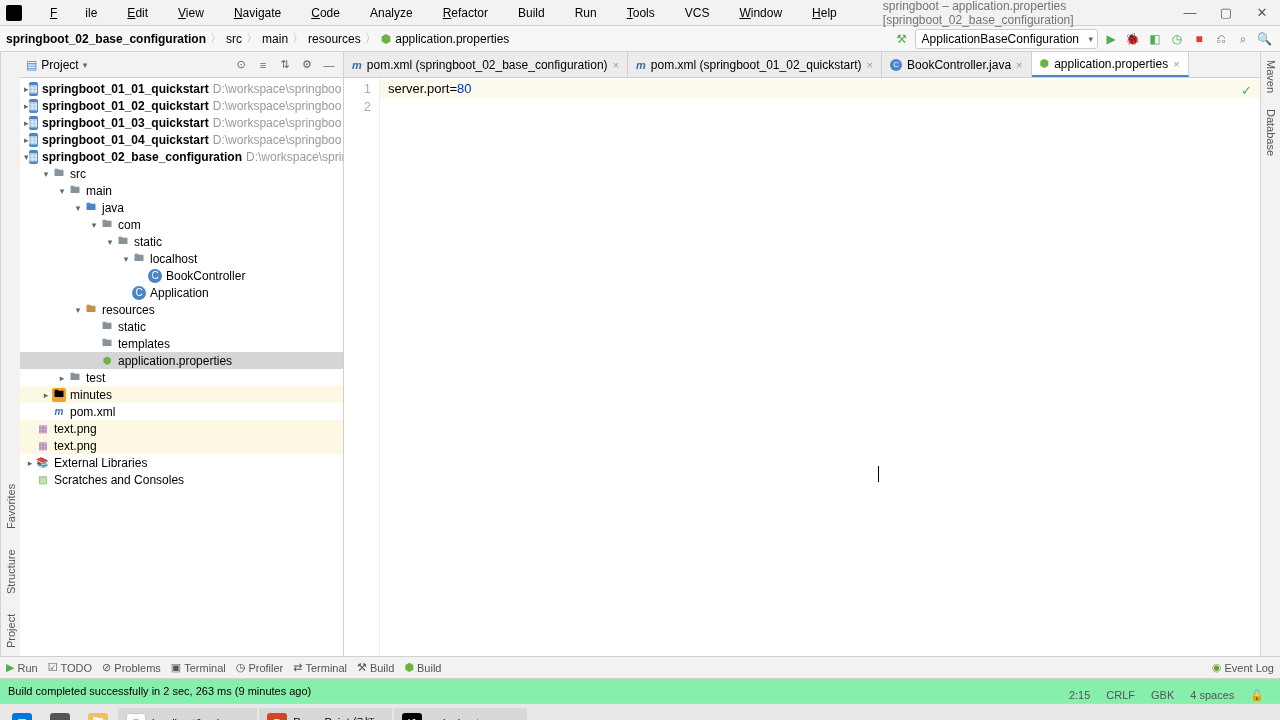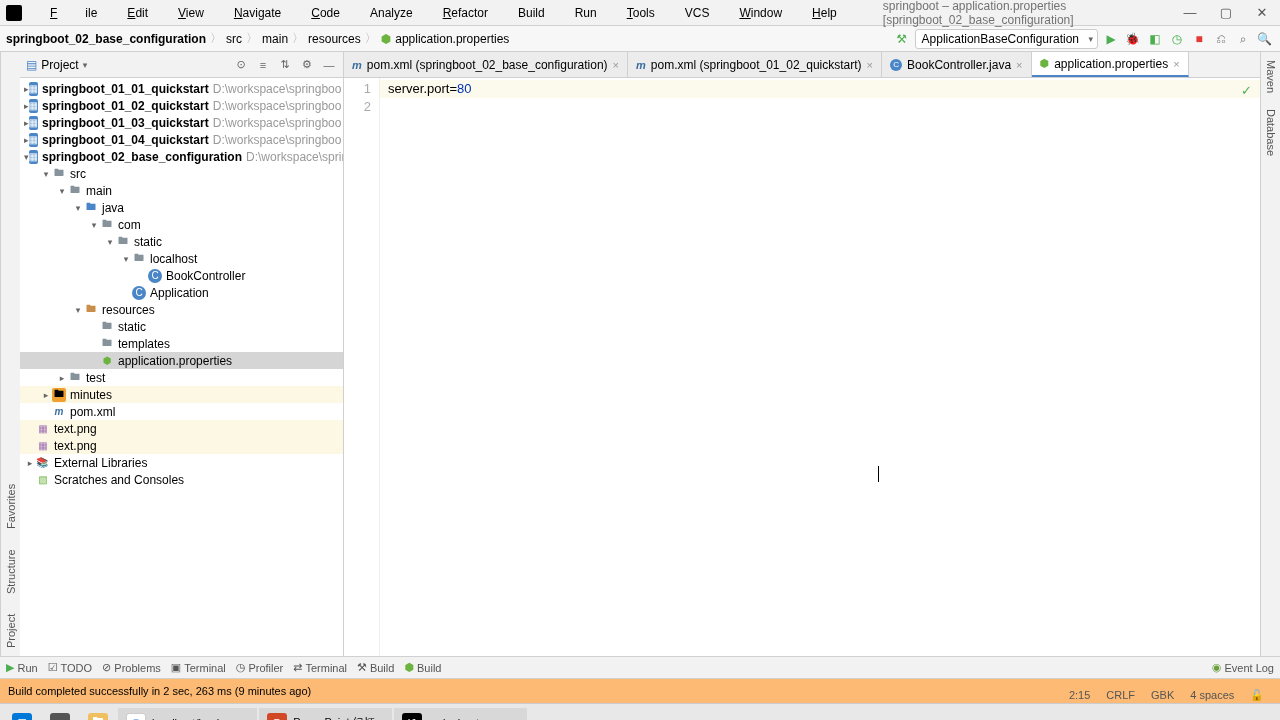--- a/index.html
+++ b/index.html
@@ -84,21 +84,21 @@
 .caret-mark { position: absolute; top: 388px; left: 498px; width: 1px; height: 16px; background: #000; }
 
 .right-gutter { width: 20px; background: #f2f2f2; border-left: 1px solid #d0d0d0; writing-mode: vertical-rl; display: flex; align-items: center; justify-content: flex-start; gap: 16px; padding: 8px 2px; font-size: 11px; color: #555; }
 
 
 .tool-tabs { height: 22px; background: #f2f2f2; border-top: 1px solid #d0d0d0; display: flex; align-items: center; padding: 0 6px; gap: 10px; font-size: 11px; }
 .tool-tabs .tt { display: flex; align-items: center; gap: 3px; color: #555; cursor: pointer; }
 .tool-tabs .spacer { flex: 1; }
 
 
-.statusbar { height: 22px; background: #fdba74; border-top: 1px solid #d0d0d0; display: flex; align-items: center; padding: 12px 8px; font-size: 11px; }
+.statusbar { height: 22px; background: #86efac; border-top: 1px solid #d0d0d0; display: flex; align-items: center; padding: 12px 8px; font-size: 11px; }
 .statusbar .sp { flex: 1; }
 .statusbar .cell { padding: 0 8px; color: #555; margin-top: 8px; }
 
 
 .taskbar { height: 40px; background: #e8e8e8; border-top: 1px solid #ccc; display: flex; align-items: center; padding: 0 4px; gap: 2px; }
 .taskbar .tb-item { height: 32px; padding: 0 8px; display: flex; align-items: center; gap: 6px; font-size: 11px; border-bottom: 2px solid transparent; }
 .taskbar .tb-item.active { background: #d8d8d8; }
 .taskbar .tb-ico { width: 20px; height: 20px; border-radius: 3px; display: flex; align-items: center; justify-content: center; font-size: 11px; color: #fff; }
 </style>
 </head>

